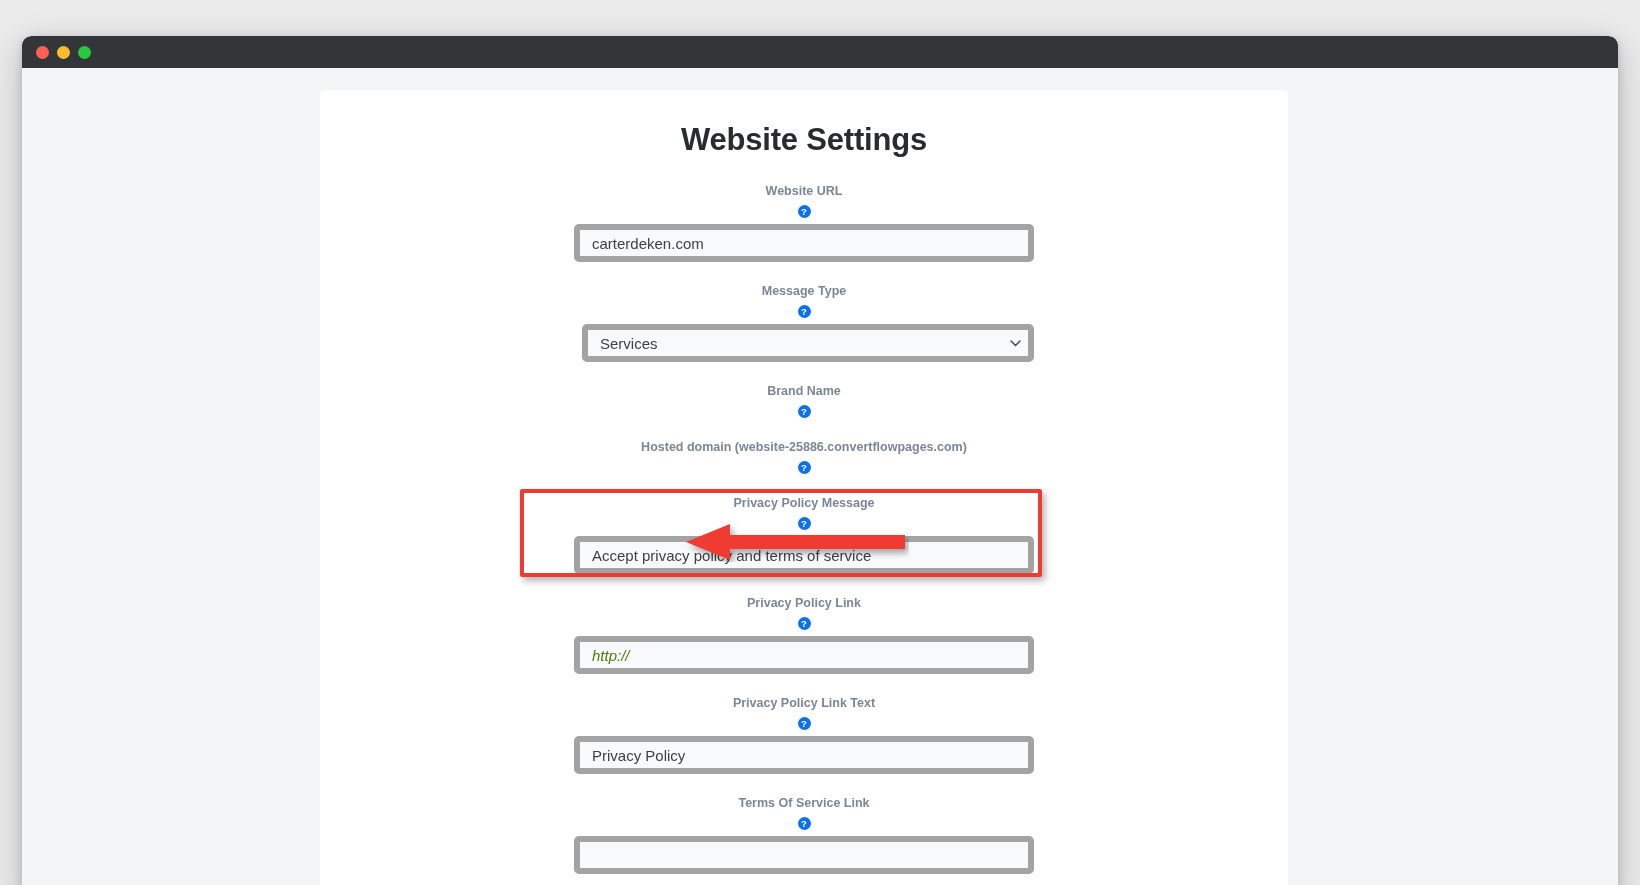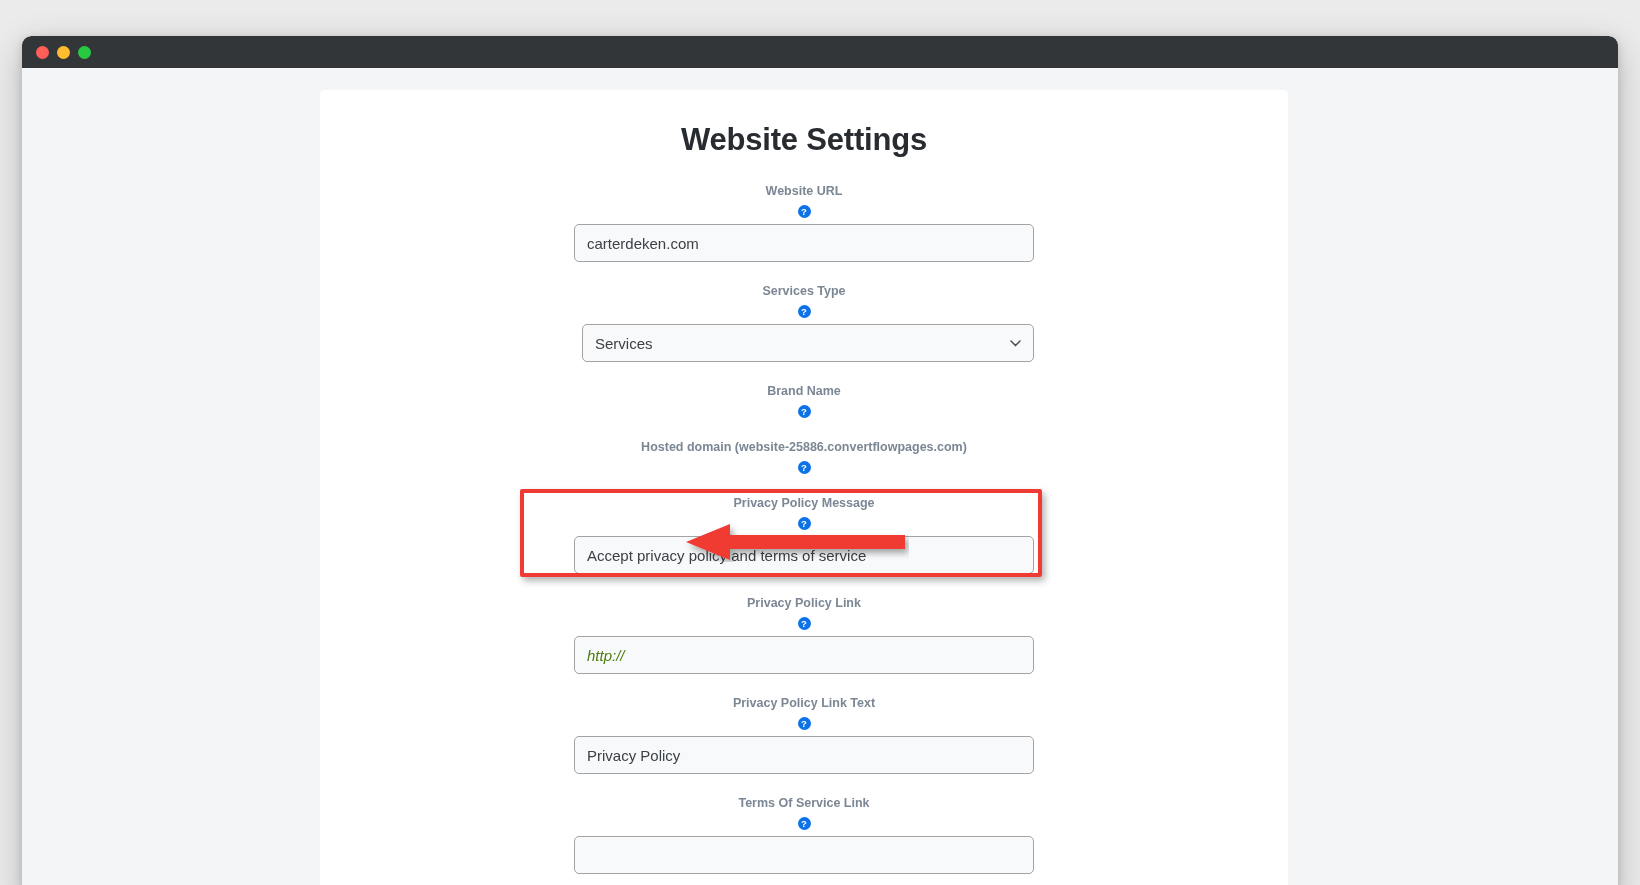--- a/index.html
+++ b/index.html
@@ -105,21 +105,21 @@
     font-weight: 700;
     line-height: 1;
     flex: none;
     font-family: "Liberation Sans", sans-serif;
   }
 
   .field-input {
     width: 100%;
     height: 38px;
     background: #f8f9fa;
-    border: 1px solid #a3a3a3;
+    border: 6px solid #a3a3a3;
     border-radius: 5px;
     padding: 0 12px;
     font-size: 15px;
     color: #3c4146;
     font-family: "Liberation Sans", sans-serif;
     display: flex;
     align-items: center;
     outline: none;
   }
   .field-input.placeholder { color: #4d7c0f; font-style: italic; }
@@ -198,21 +198,21 @@
           <div class="field-group">
             <div class="field-label">
               <span>Website URL</span>
               <span class="help-icon">?</span>
             </div>
             <div class="field-input">carterdeken.com</div>
           </div>
 
           <div class="field-group">
             <div class="field-label">
-              <span>Services Type</span>
+              <span>Message Type</span>
               <span class="help-icon">?</span>
             </div>
             <div class="field-select">
               <div class="field-input">Services</div>
               <span class="chevron">
                 <svg width="11" height="7" viewBox="0 0 11 7" aria-hidden="true">
                   <path d="M1 1 L5.5 5.6 L10 1" fill="none" stroke="#4b5158" stroke-width="1.5" stroke-linecap="round" stroke-linejoin="round"></path>
                 </svg>
               </span>
             </div>

